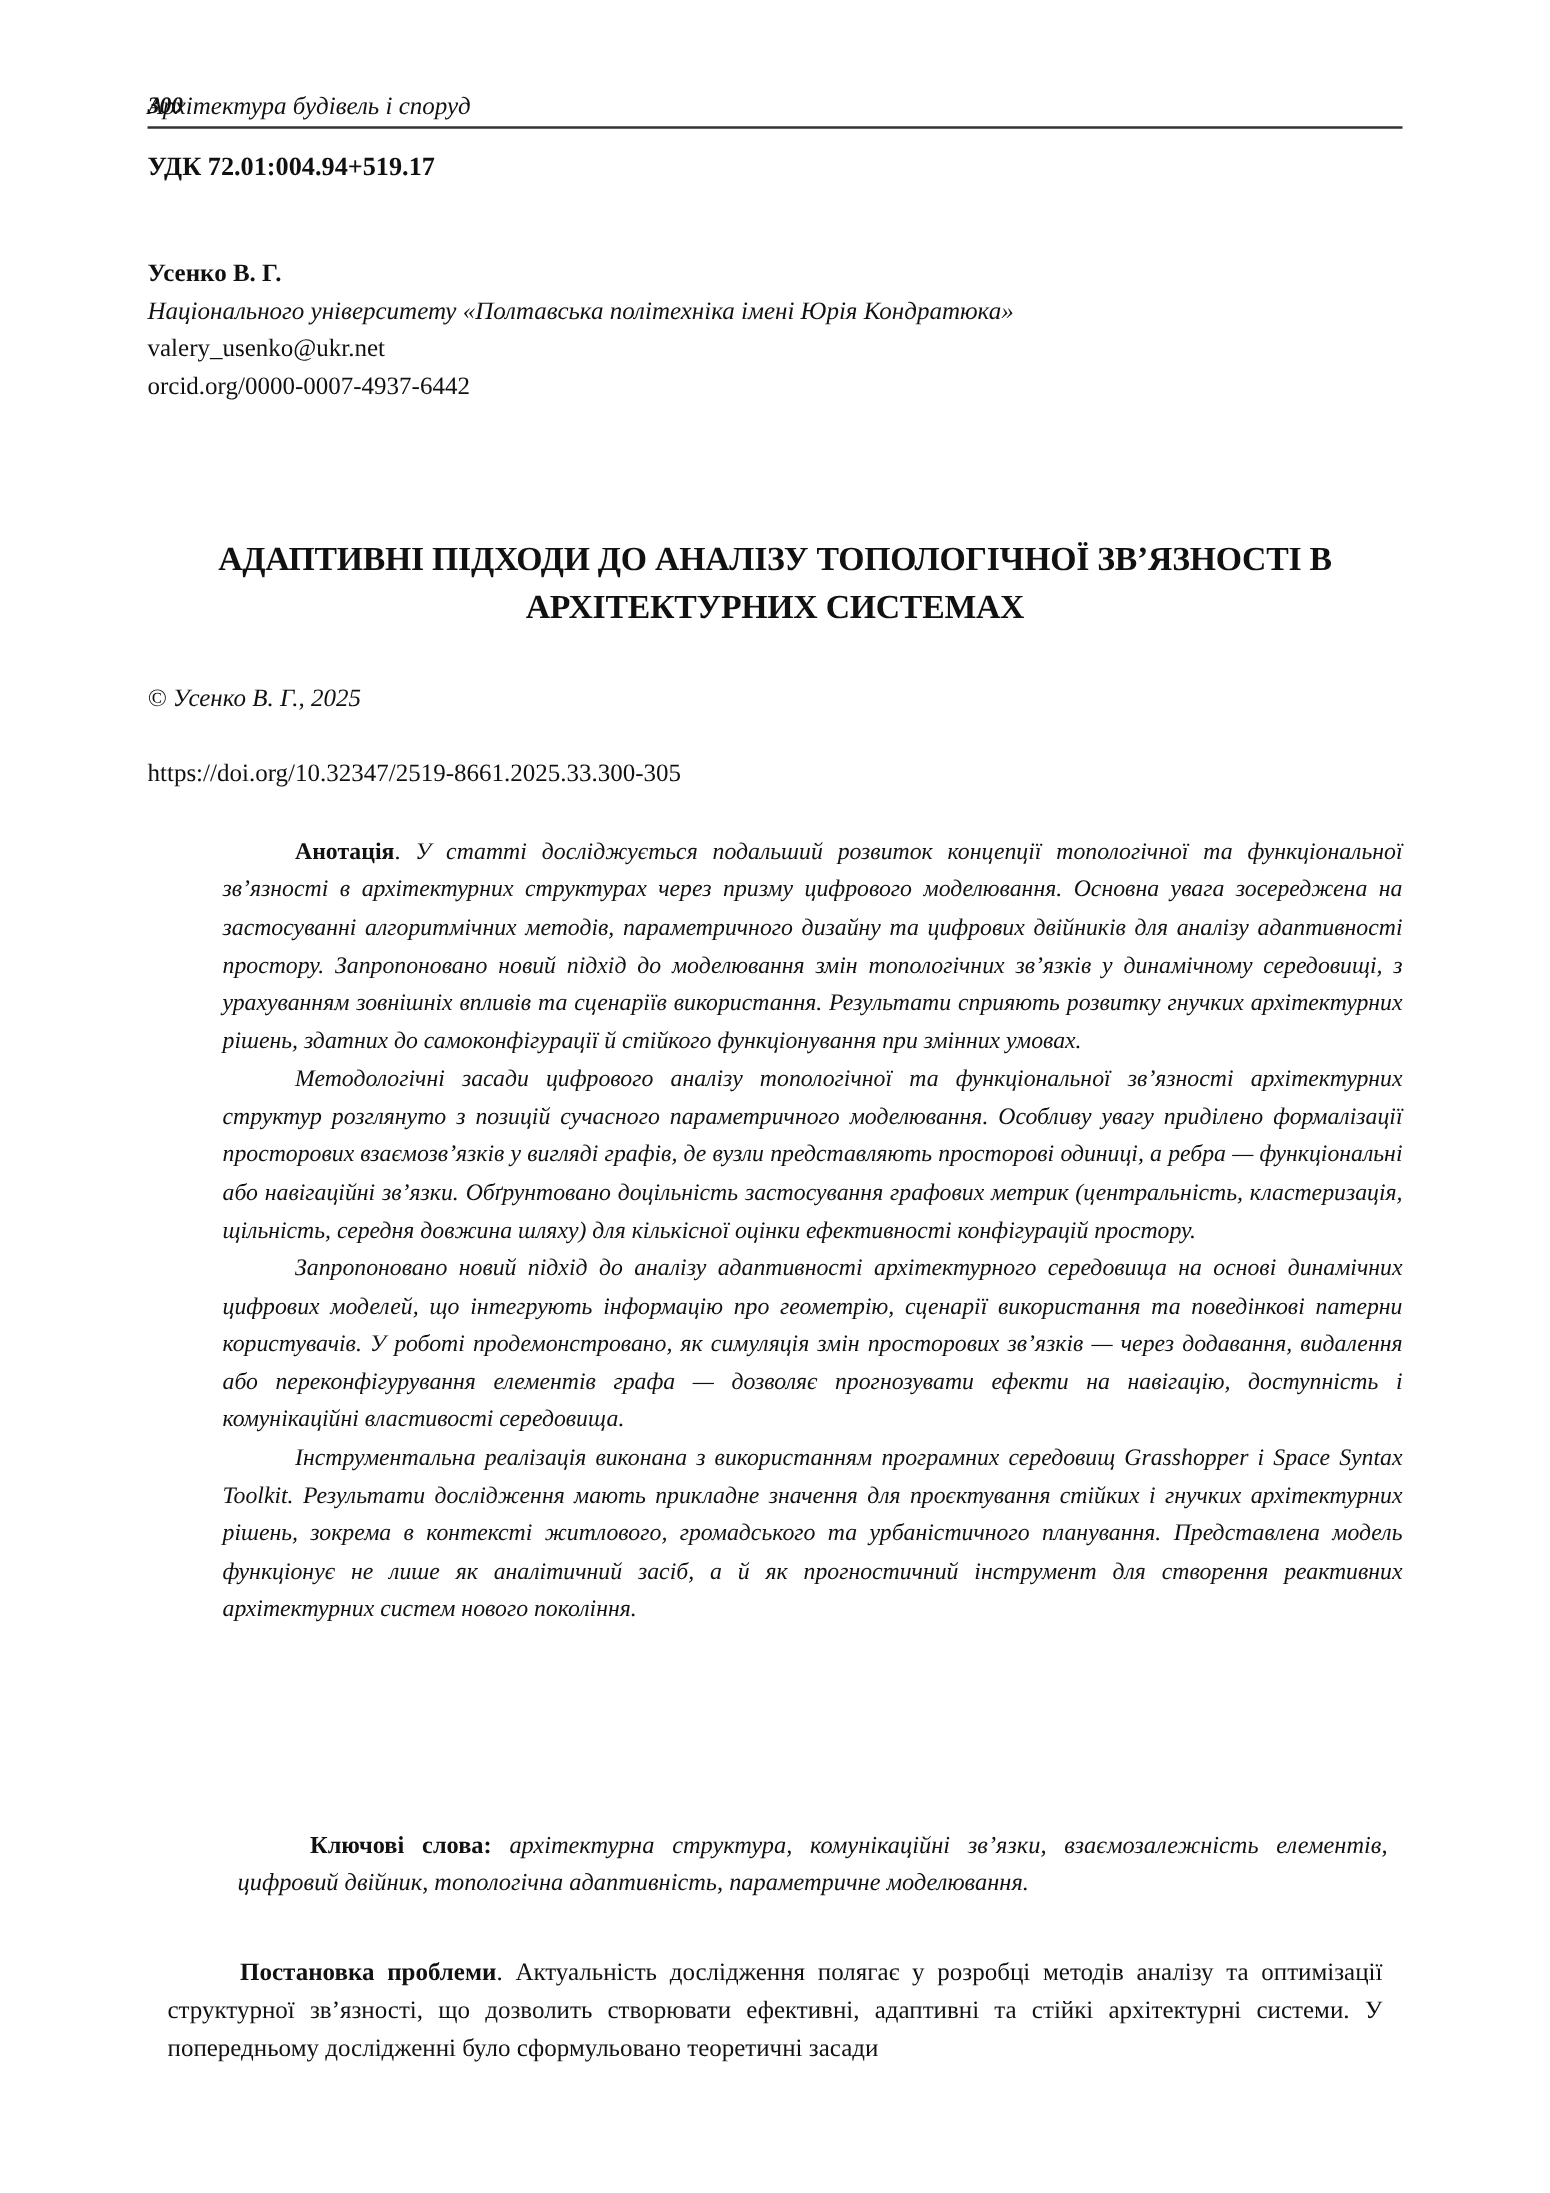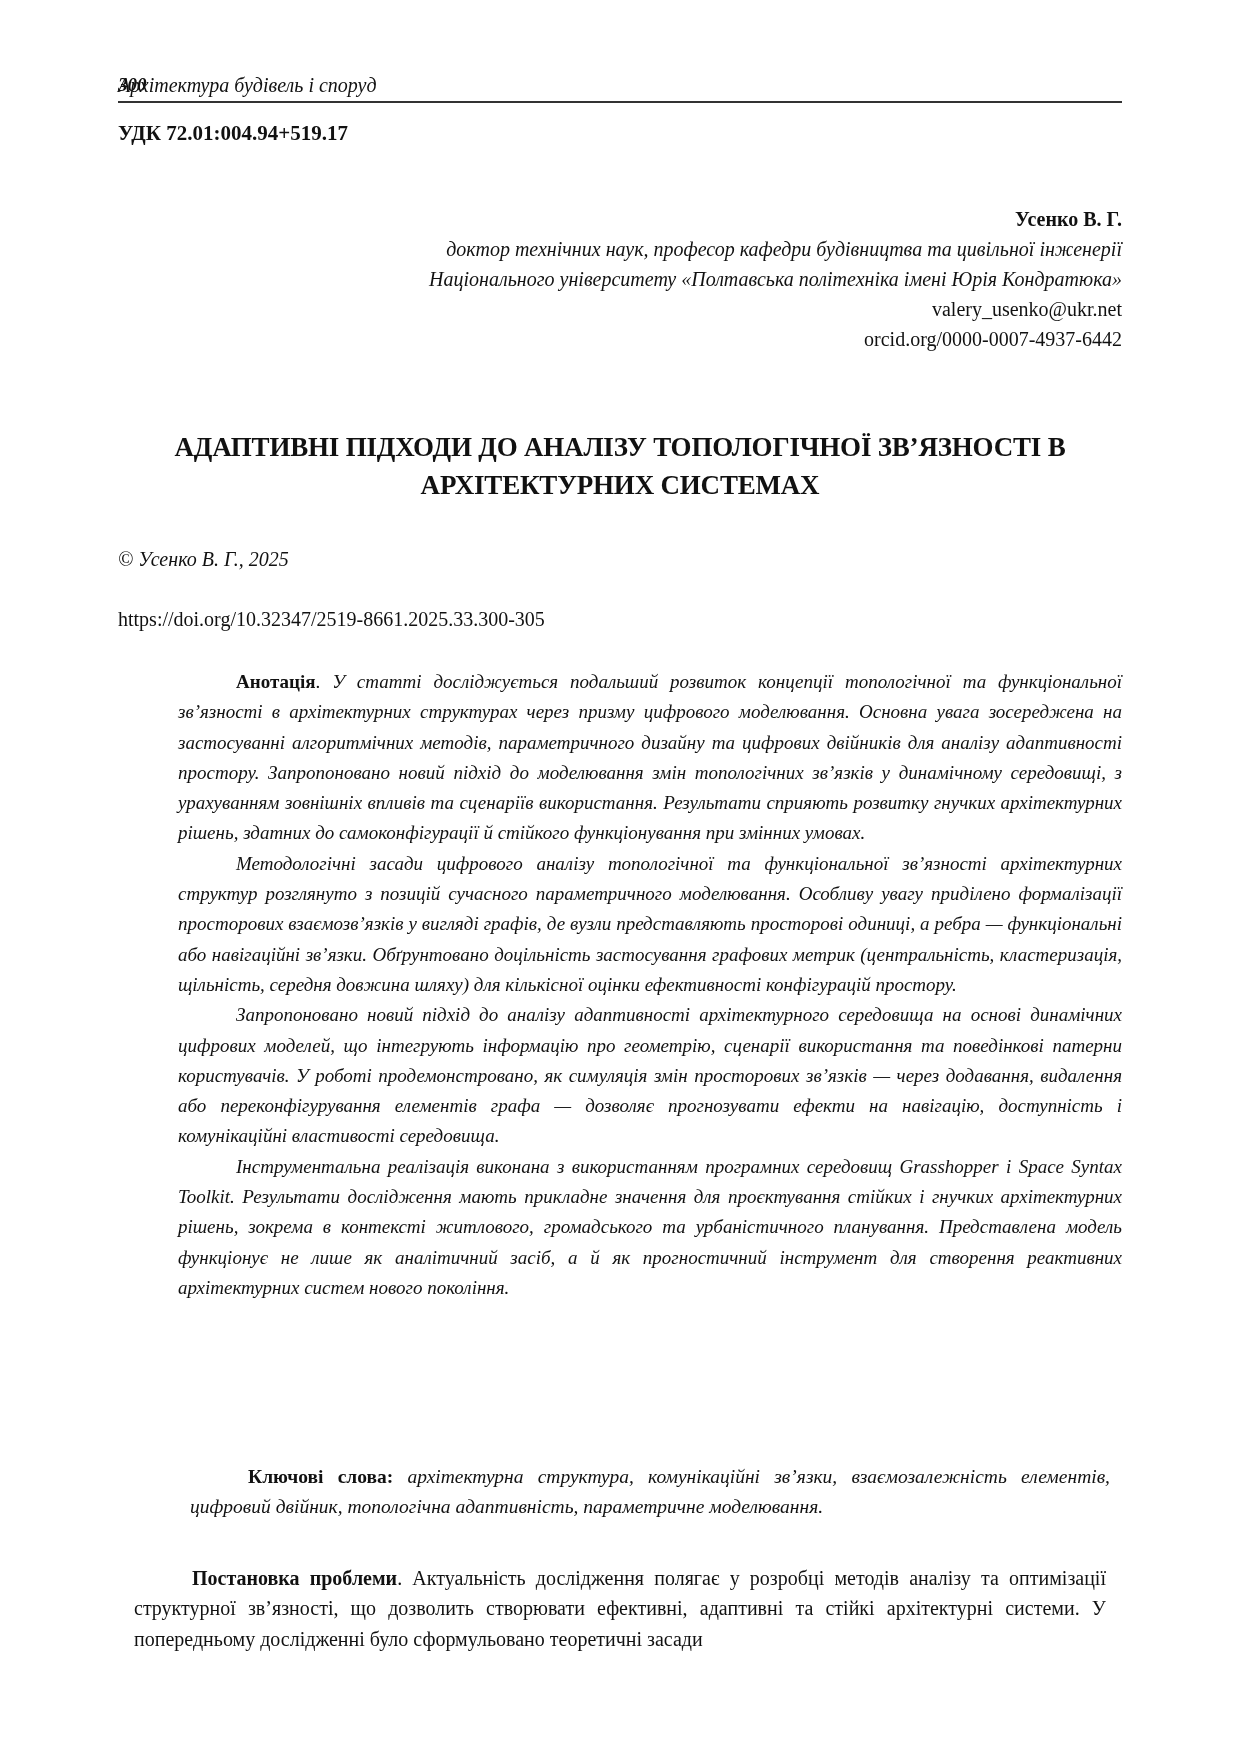--- a/index.html
+++ b/index.html
@@ -6,21 +6,21 @@
   body { width: 1240px; height: 1754px; position: relative; overflow: hidden;
          font-family: "Liberation Serif", "DejaVu Serif", serif; color: #111; }
   .page { position: absolute; left: 118px; top: 0; width: 1004px; }
   .run-head { position: absolute; top: 72px; left: 0; width: 1004px; height: 30px; }
   .page-num { position: absolute; left: 0; top: 2px; font-weight: bold; font-size: 19px; font-style: italic; }
   .journal { position: absolute; left: 0; width: 1004px; text-align: left; top: 2px;
              font-style: italic; font-size: 20px; }
   .rule { position: absolute; top: 101px; left: 0; width: 1004px; height: 0;
           border-top: 2px solid #333; }
   .udc { position: absolute; top: 121px; left: 0; font-weight: bold; font-size: 21px; }
-  .author-block { position: absolute; top: 204px; left: 0; width: 1004px; text-align: right;
+  .author-block { position: absolute; top: 204px; left: 0; width: 1004px; text-align: left;
                   font-size: 20px; line-height: 30px; }
   .author-name { font-weight: bold; }
   .affil { font-style: italic; }
   .title { position: absolute; top: 428px; left: 0; width: 1004px; text-align: center;
            font-weight: bold; font-size: 27px; line-height: 38px; letter-spacing: -0.2px; }
   .copyright { position: absolute; top: 548px; left: 0; font-style: italic; font-size: 20px; }
   .doi { position: absolute; top: 608px; left: 0; font-size: 20px; }
   .abstract { position: absolute; top: 667px; left: 60px; width: 944px;
               font-size: 19px; line-height: 30.3px; text-align: justify; }
   .abstract p { margin: 0; text-indent: 58px; font-style: italic; }
@@ -43,21 +43,20 @@
   <div class="run-head">
     <span class="page-num">300</span>
     <span class="journal">Архітектура будівель і споруд</span>
   </div>
   <div class="rule"></div>
 
   <div class="udc">УДК 72.01:004.94+519.17</div>
 
   <div class="author-block">
     <div class="author-name">Усенко В. Г.</div>
-    <div class="affil">доктор технічних наук, професор кафедри будівництва та цивільної інженерії</div>
     <div class="affil">Національного університету «Полтавська політехніка імені Юрія Кондратюка»</div>
     <div>valery_usenko@ukr.net</div>
     <div>orcid.org/0000-0007-4937-6442</div>
   </div>
 
   <div class="title">
     <div>АДАПТИВНІ ПІДХОДИ ДО АНАЛІЗУ ТОПОЛОГІЧНОЇ ЗВ’ЯЗНОСТІ В</div>
     <div>АРХІТЕКТУРНИХ СИСТЕМАХ</div>
   </div>
 

